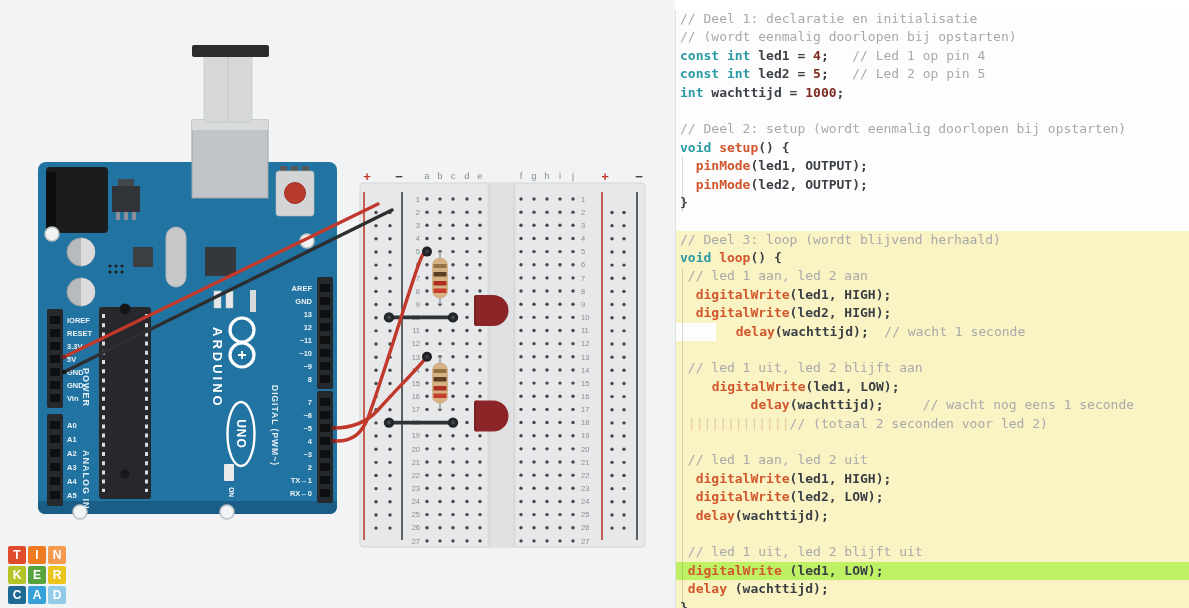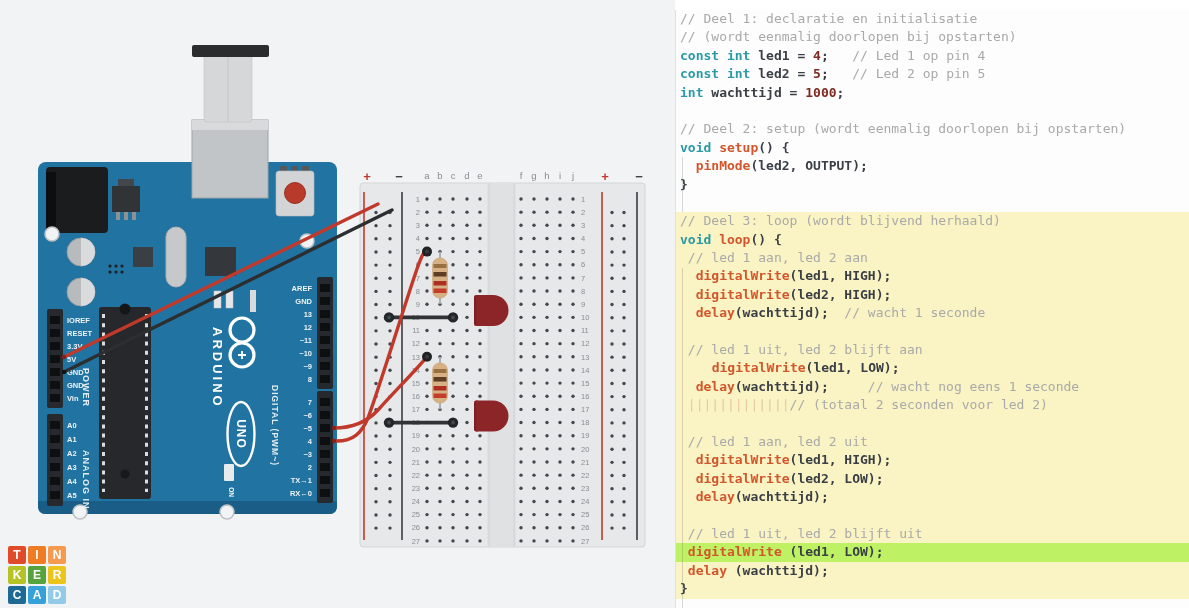--- a/index.html
+++ b/index.html
@@ -729,33 +729,34 @@
 
 <div class="code-panel">
     <div class="code-line"><span class="t-c">// Deel 1: declaratie en initialisatie</span></div>
     <div class="code-line"><span class="t-c">// (wordt eenmalig doorlopen bij opstarten)</span></div>
     <div class="code-line"><span class="t-k">const int</span><span class="t-p"> led1 = </span><span class="t-n">4</span><span class="t-p">;</span><span class="t-c">   // Led 1 op pin 4</span></div>
     <div class="code-line"><span class="t-k">const int</span><span class="t-p"> led2 = </span><span class="t-n">5</span><span class="t-p">;</span><span class="t-c">   // Led 2 op pin 5</span></div>
     <div class="code-line"><span class="t-k">int</span><span class="t-p"> wachttijd = </span><span class="t-n">1000</span><span class="t-p">;</span></div>
     <div class="code-line"></div>
     <div class="code-line"><span class="t-c">// Deel 2: setup (wordt eenmalig doorlopen bij opstarten)</span></div>
     <div class="code-line"><span class="t-k">void</span><span class="t-p"> </span><span class="t-f">setup</span><span class="t-p">() {</span></div>
+    <div class="code-line"><span class="t-p">  </span><span class="t-f">pinMode</span><span class="t-p">(led1, OUTPUT);</span></div>
     <div class="code-line"><span class="t-p">  </span><span class="t-f">pinMode</span><span class="t-p">(led2, OUTPUT);</span></div>
     <div class="code-line"><span class="t-p">}</span></div>
     <div class="code-line"></div>
     <div class="code-line hl" style="background: rgb(250, 243, 196);"><span class="t-c">// Deel 3: loop (wordt blijvend herhaald)</span></div>
     <div class="code-line hl" style="background: rgb(250, 243, 196);"><span class="t-k">void</span><span class="t-p"> </span><span class="t-f">loop</span><span class="t-p">() {</span></div>
     <div class="code-line hl" style="background: rgb(250, 243, 196);"><span class="t-c"> // led 1 aan, led 2 aan</span></div>
     <div class="code-line hl" style="background: rgb(250, 243, 196);"><span class="t-p">  </span><span class="t-f">digitalWrite</span><span class="t-p">(led1, HIGH);</span></div>
     <div class="code-line hl" style="background: rgb(250, 243, 196);"><span class="t-p">  </span><span class="t-f">digitalWrite</span><span class="t-p">(led2, HIGH);</span></div>
-    <div class="code-line hl" style="background: rgb(250, 243, 196);"><span class="t-p">  </span><span class="t-f">delay</span><span class="t-p">(wachttijd);</span><span class="t-c">  // wacht 1 seconde</span></div>
+    <div class="code-line hl" style="background: rgb(250, 243, 196); margin-left: 40px;"><span class="t-p">  </span><span class="t-f">delay</span><span class="t-p">(wachttijd);</span><span class="t-c">  // wacht 1 seconde</span></div>
     <div class="code-line hl" style="background: rgb(250, 243, 196);"></div>
     <div class="code-line hl" style="background: rgb(250, 243, 196);"><span class="t-c"> // led 1 uit, led 2 blijft aan</span></div>
     <div class="code-line hl" style="background: rgb(250, 243, 196); padding-left: 20px;"><span class="t-p">  </span><span class="t-f">digitalWrite</span><span class="t-p">(led1, LOW);</span></div>
-    <div class="code-line hl" style="background: rgb(250, 243, 196);"><span class="t-p">  </span><span class="t-f">delay</span><span class="t-p">(wachttijd);</span><span class="t-c">     // wacht nog eens 1 seconde</span></div>
+    <div class="code-line hl" style="background: rgb(250, 243, 196); text-align: center;"><span class="t-p">  </span><span class="t-f">delay</span><span class="t-p">(wachttijd);</span><span class="t-c">     // wacht nog eens 1 seconde</span></div>
     <div class="code-line hl" style="background: rgb(250, 243, 196);"><span class="t-p"> </span><span class="t-g">|||||||||||||</span><span class="t-c">// (totaal 2 seconden voor led 2)</span></div>
     <div class="code-line hl" style="background: rgb(250, 243, 196);"></div>
     <div class="code-line hl" style="background: rgb(250, 243, 196);"><span class="t-c"> // led 1 aan, led 2 uit</span></div>
     <div class="code-line hl" style="background: rgb(250, 243, 196);"><span class="t-p">  </span><span class="t-f">digitalWrite</span><span class="t-p">(led1, HIGH);</span></div>
     <div class="code-line hl" style="background: rgb(250, 243, 196);"><span class="t-p">  </span><span class="t-f">digitalWrite</span><span class="t-p">(led2, LOW);</span></div>
     <div class="code-line hl" style="background: rgb(250, 243, 196);"><span class="t-p">  </span><span class="t-f">delay</span><span class="t-p">(wachttijd);</span></div>
     <div class="code-line hl" style="background: rgb(250, 243, 196);"></div>
     <div class="code-line hl" style="background: rgb(250, 243, 196);"><span class="t-c"> // led 1 uit, led 2 blijft uit</span></div>
     <div class="code-line hl" style="background: #bef264;"><span class="t-p"> </span><span class="t-f">digitalWrite</span><span class="t-p"> (led1, LOW);</span></div>
     <div class="code-line hl" style="background: rgb(250, 243, 196);"><span class="t-p"> </span><span class="t-f">delay</span><span class="t-p"> (wachttijd);</span></div>

